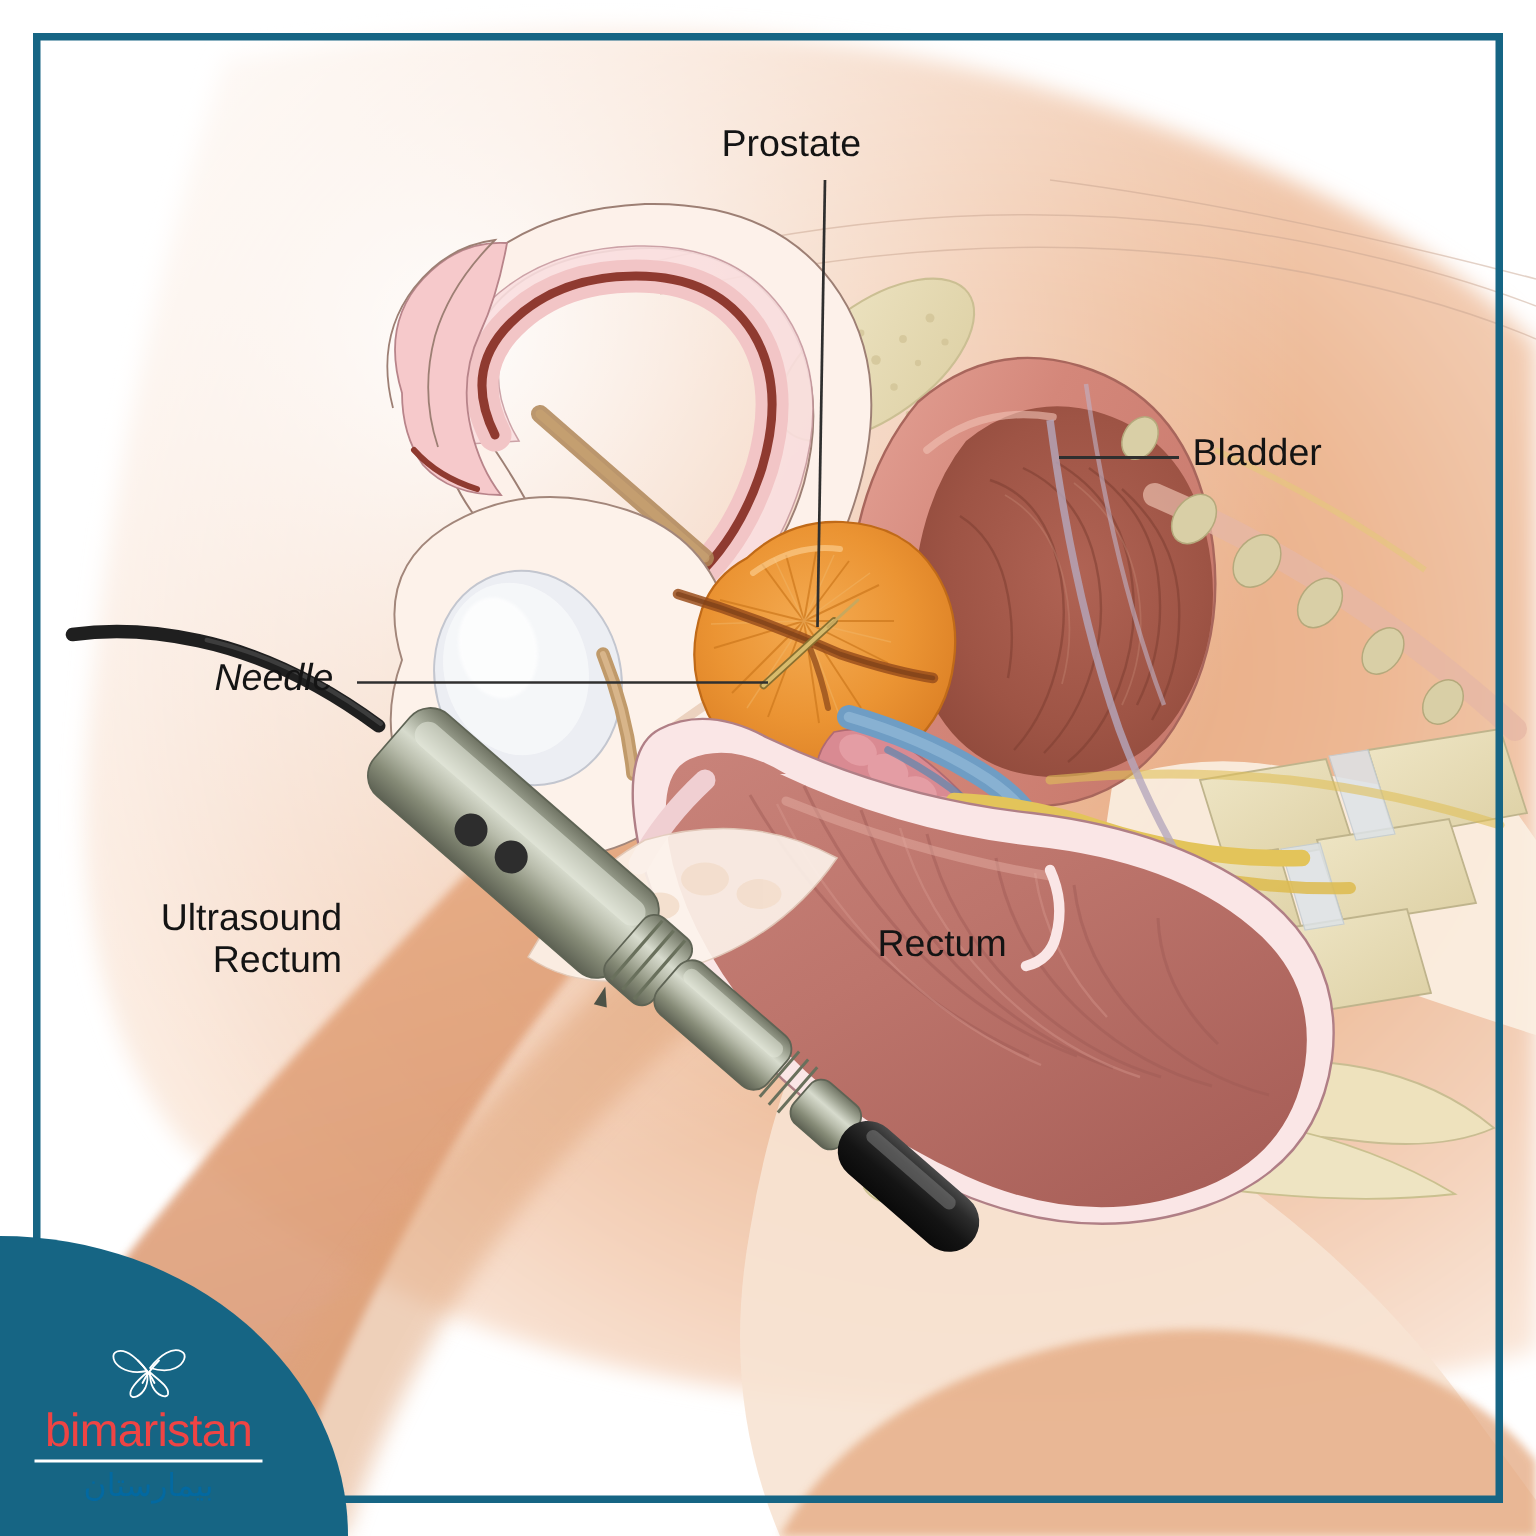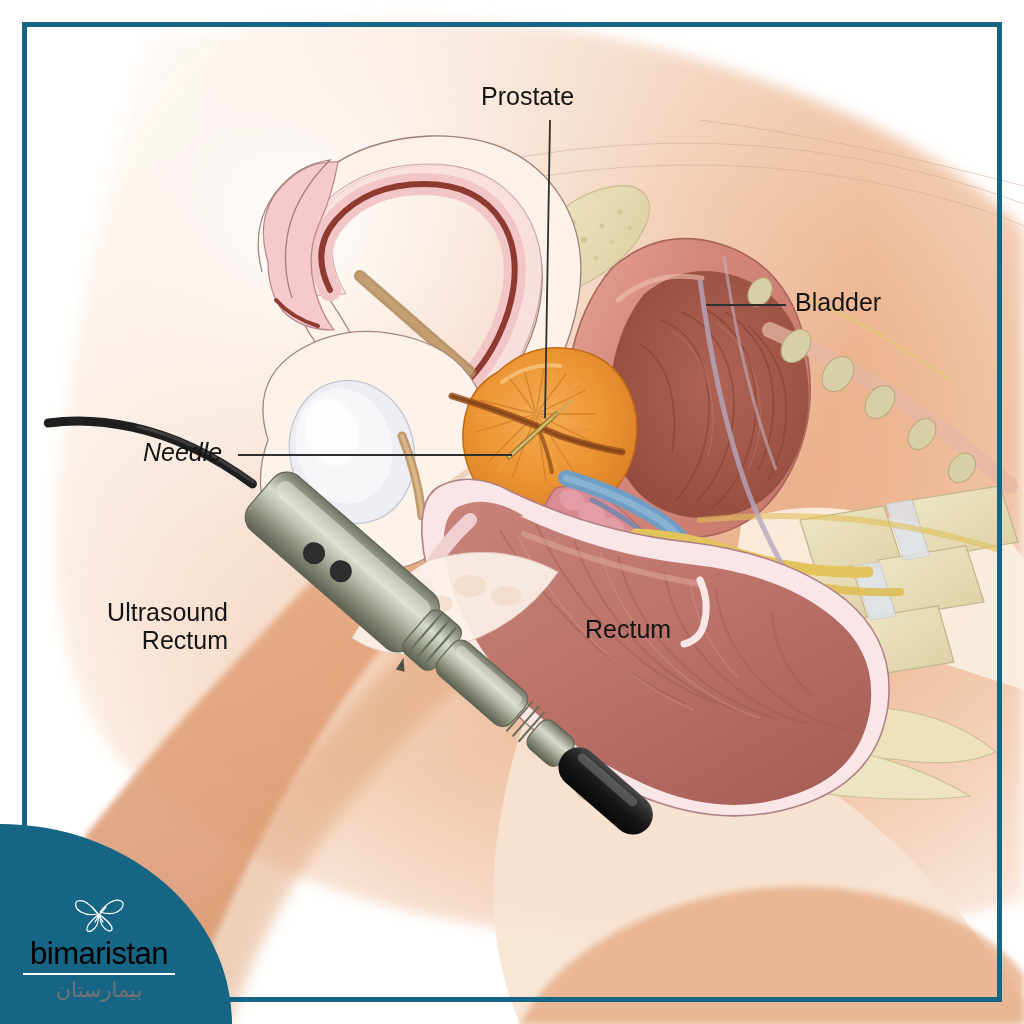--- a/index.html
+++ b/index.html
@@ -74,33 +74,33 @@
     height: 42px;
     margin: 0 auto 4px auto;
     display: block;
   }
   #logo-badge .wordmark {
     font-family: "Liberation Sans", sans-serif;
     font-size: 31px;
     font-weight: 400;
     letter-spacing: -0.5px;
     line-height: 1.05;
-    color: #000000;
+    color: #ef4444;
   }
   #logo-badge .rule {
     width: 152px;
     height: 1.5px;
     background: #ffffff;
     margin: 3px auto 4px auto;
   }
   #logo-badge .wordmark-ar {
     font-family: "DejaVu Sans", sans-serif;
     font-size: 21px;
     line-height: 1.1;
-    color: #737373;
+    color: #0369a1;
     direction: rtl;
   }
 
   
   .label {
     position: absolute;
     color: #141414;
     font-family: "Liberation Sans", sans-serif;
     font-size: 25px;
     font-weight: 400;

